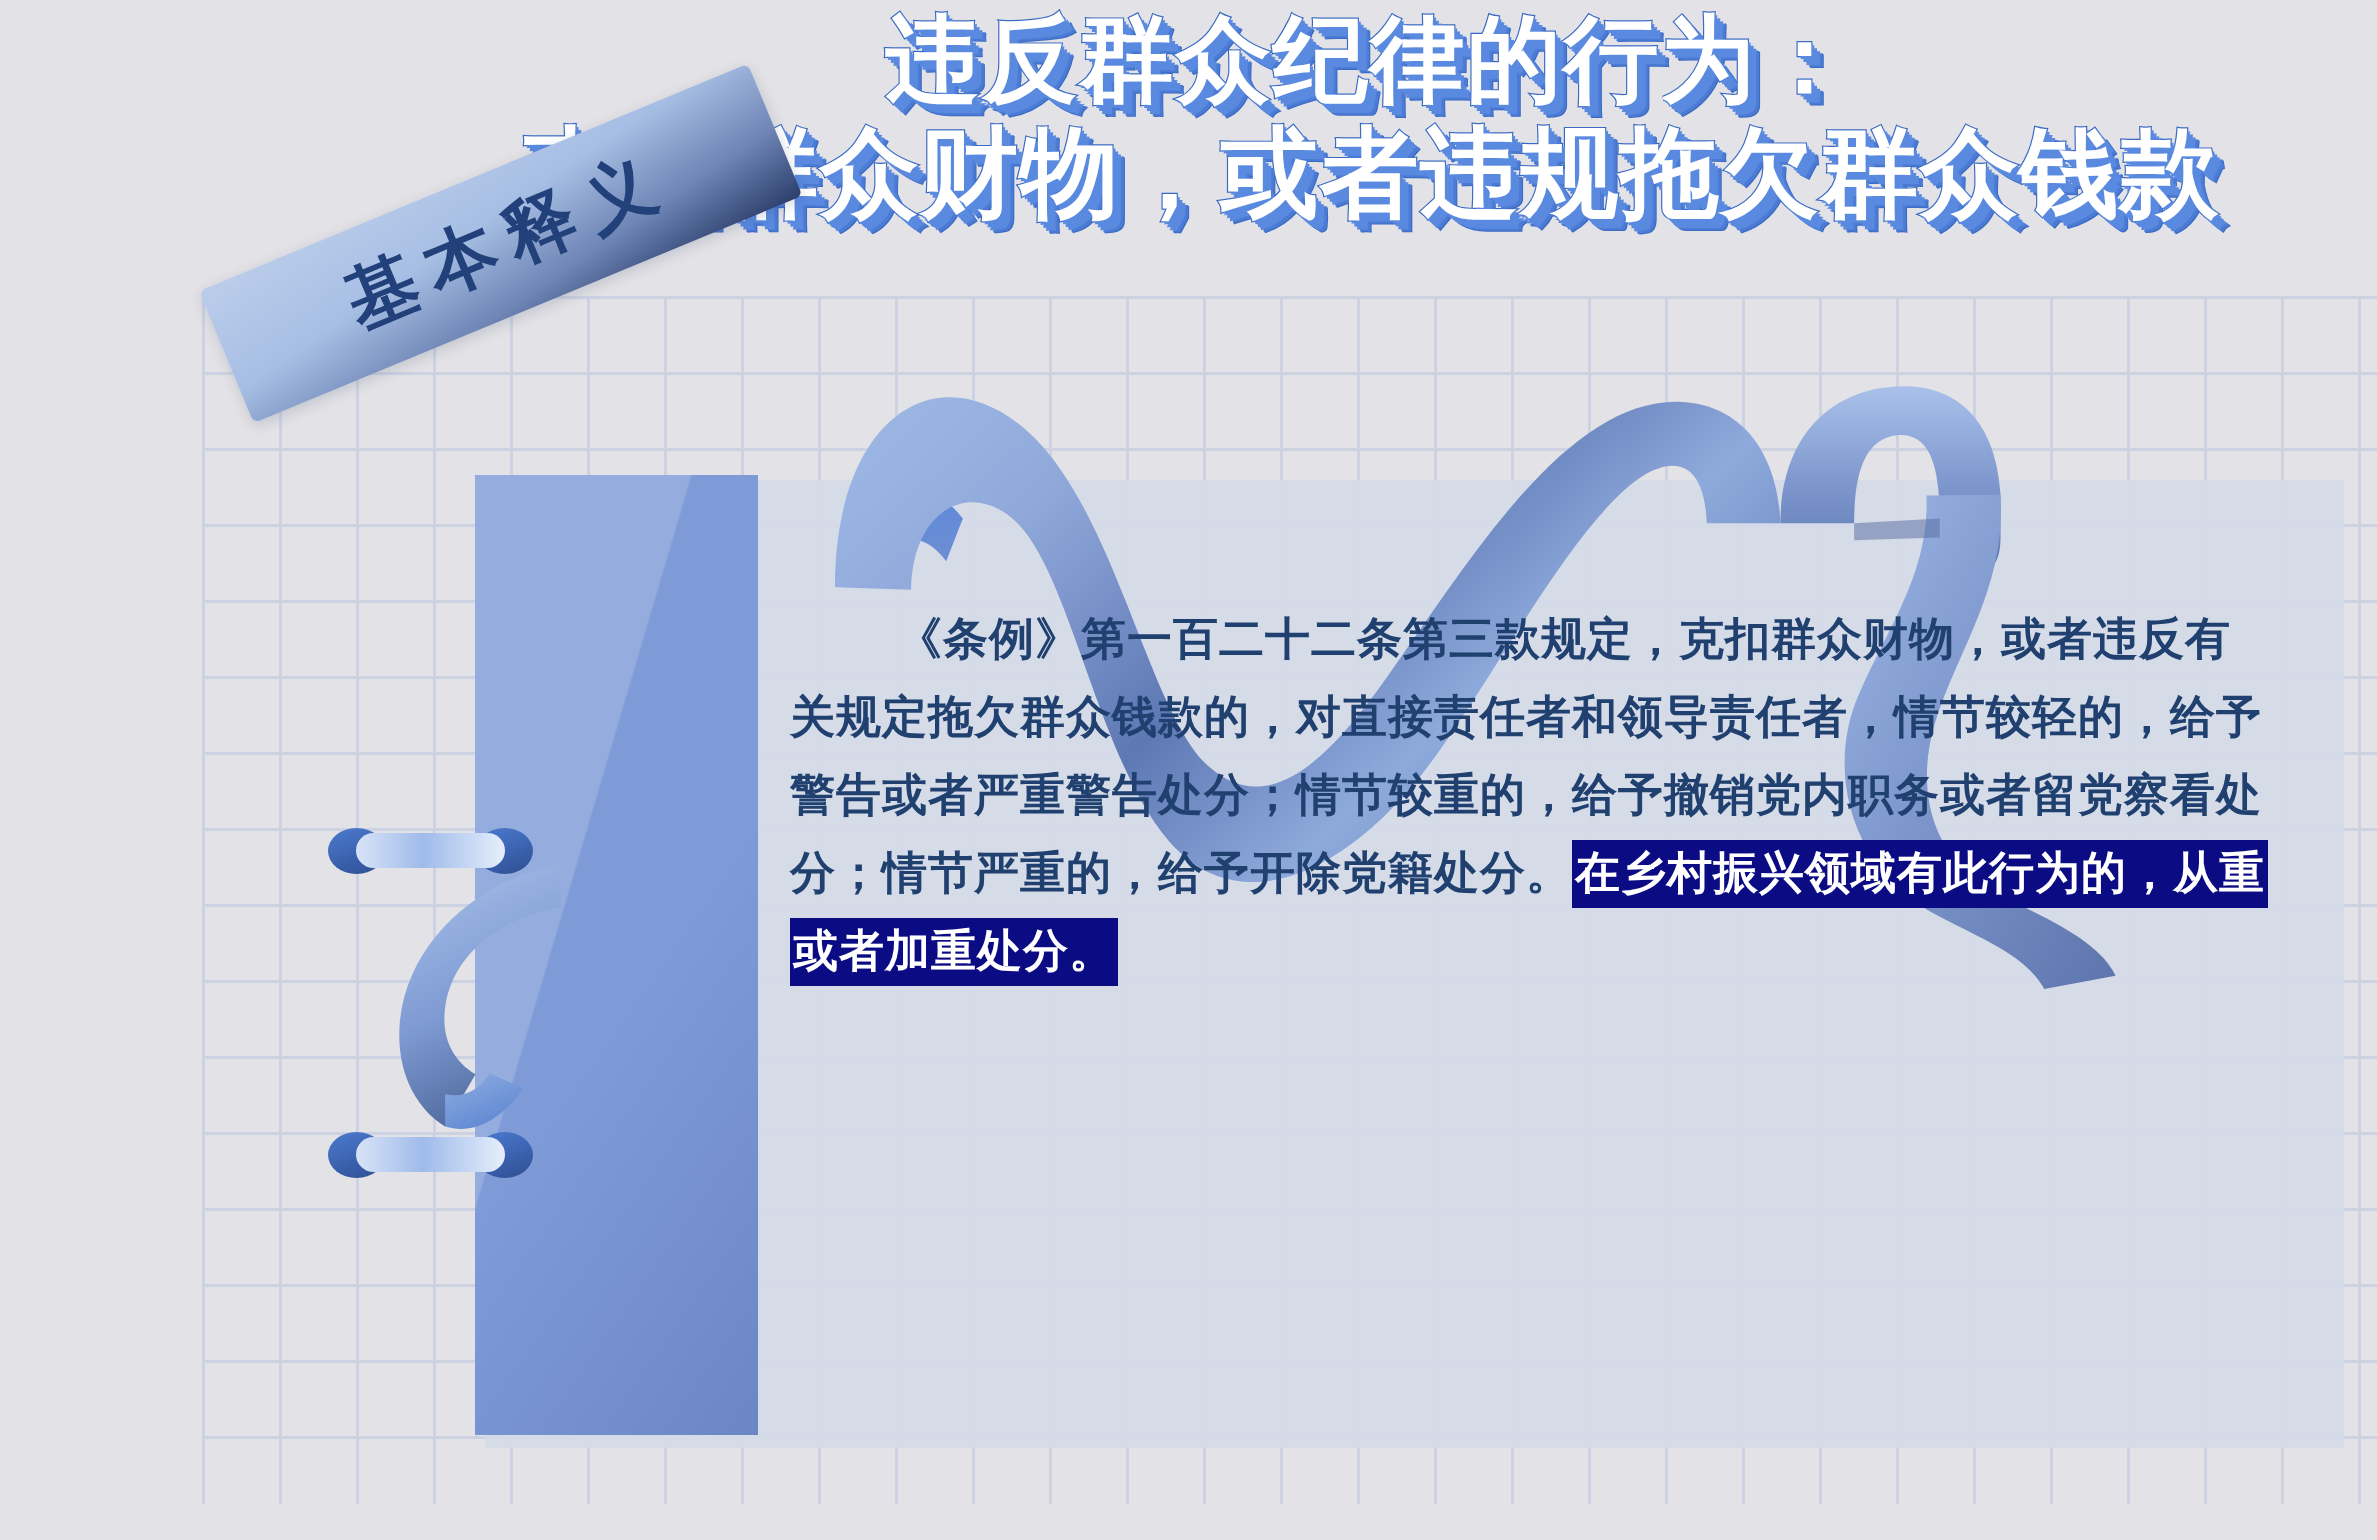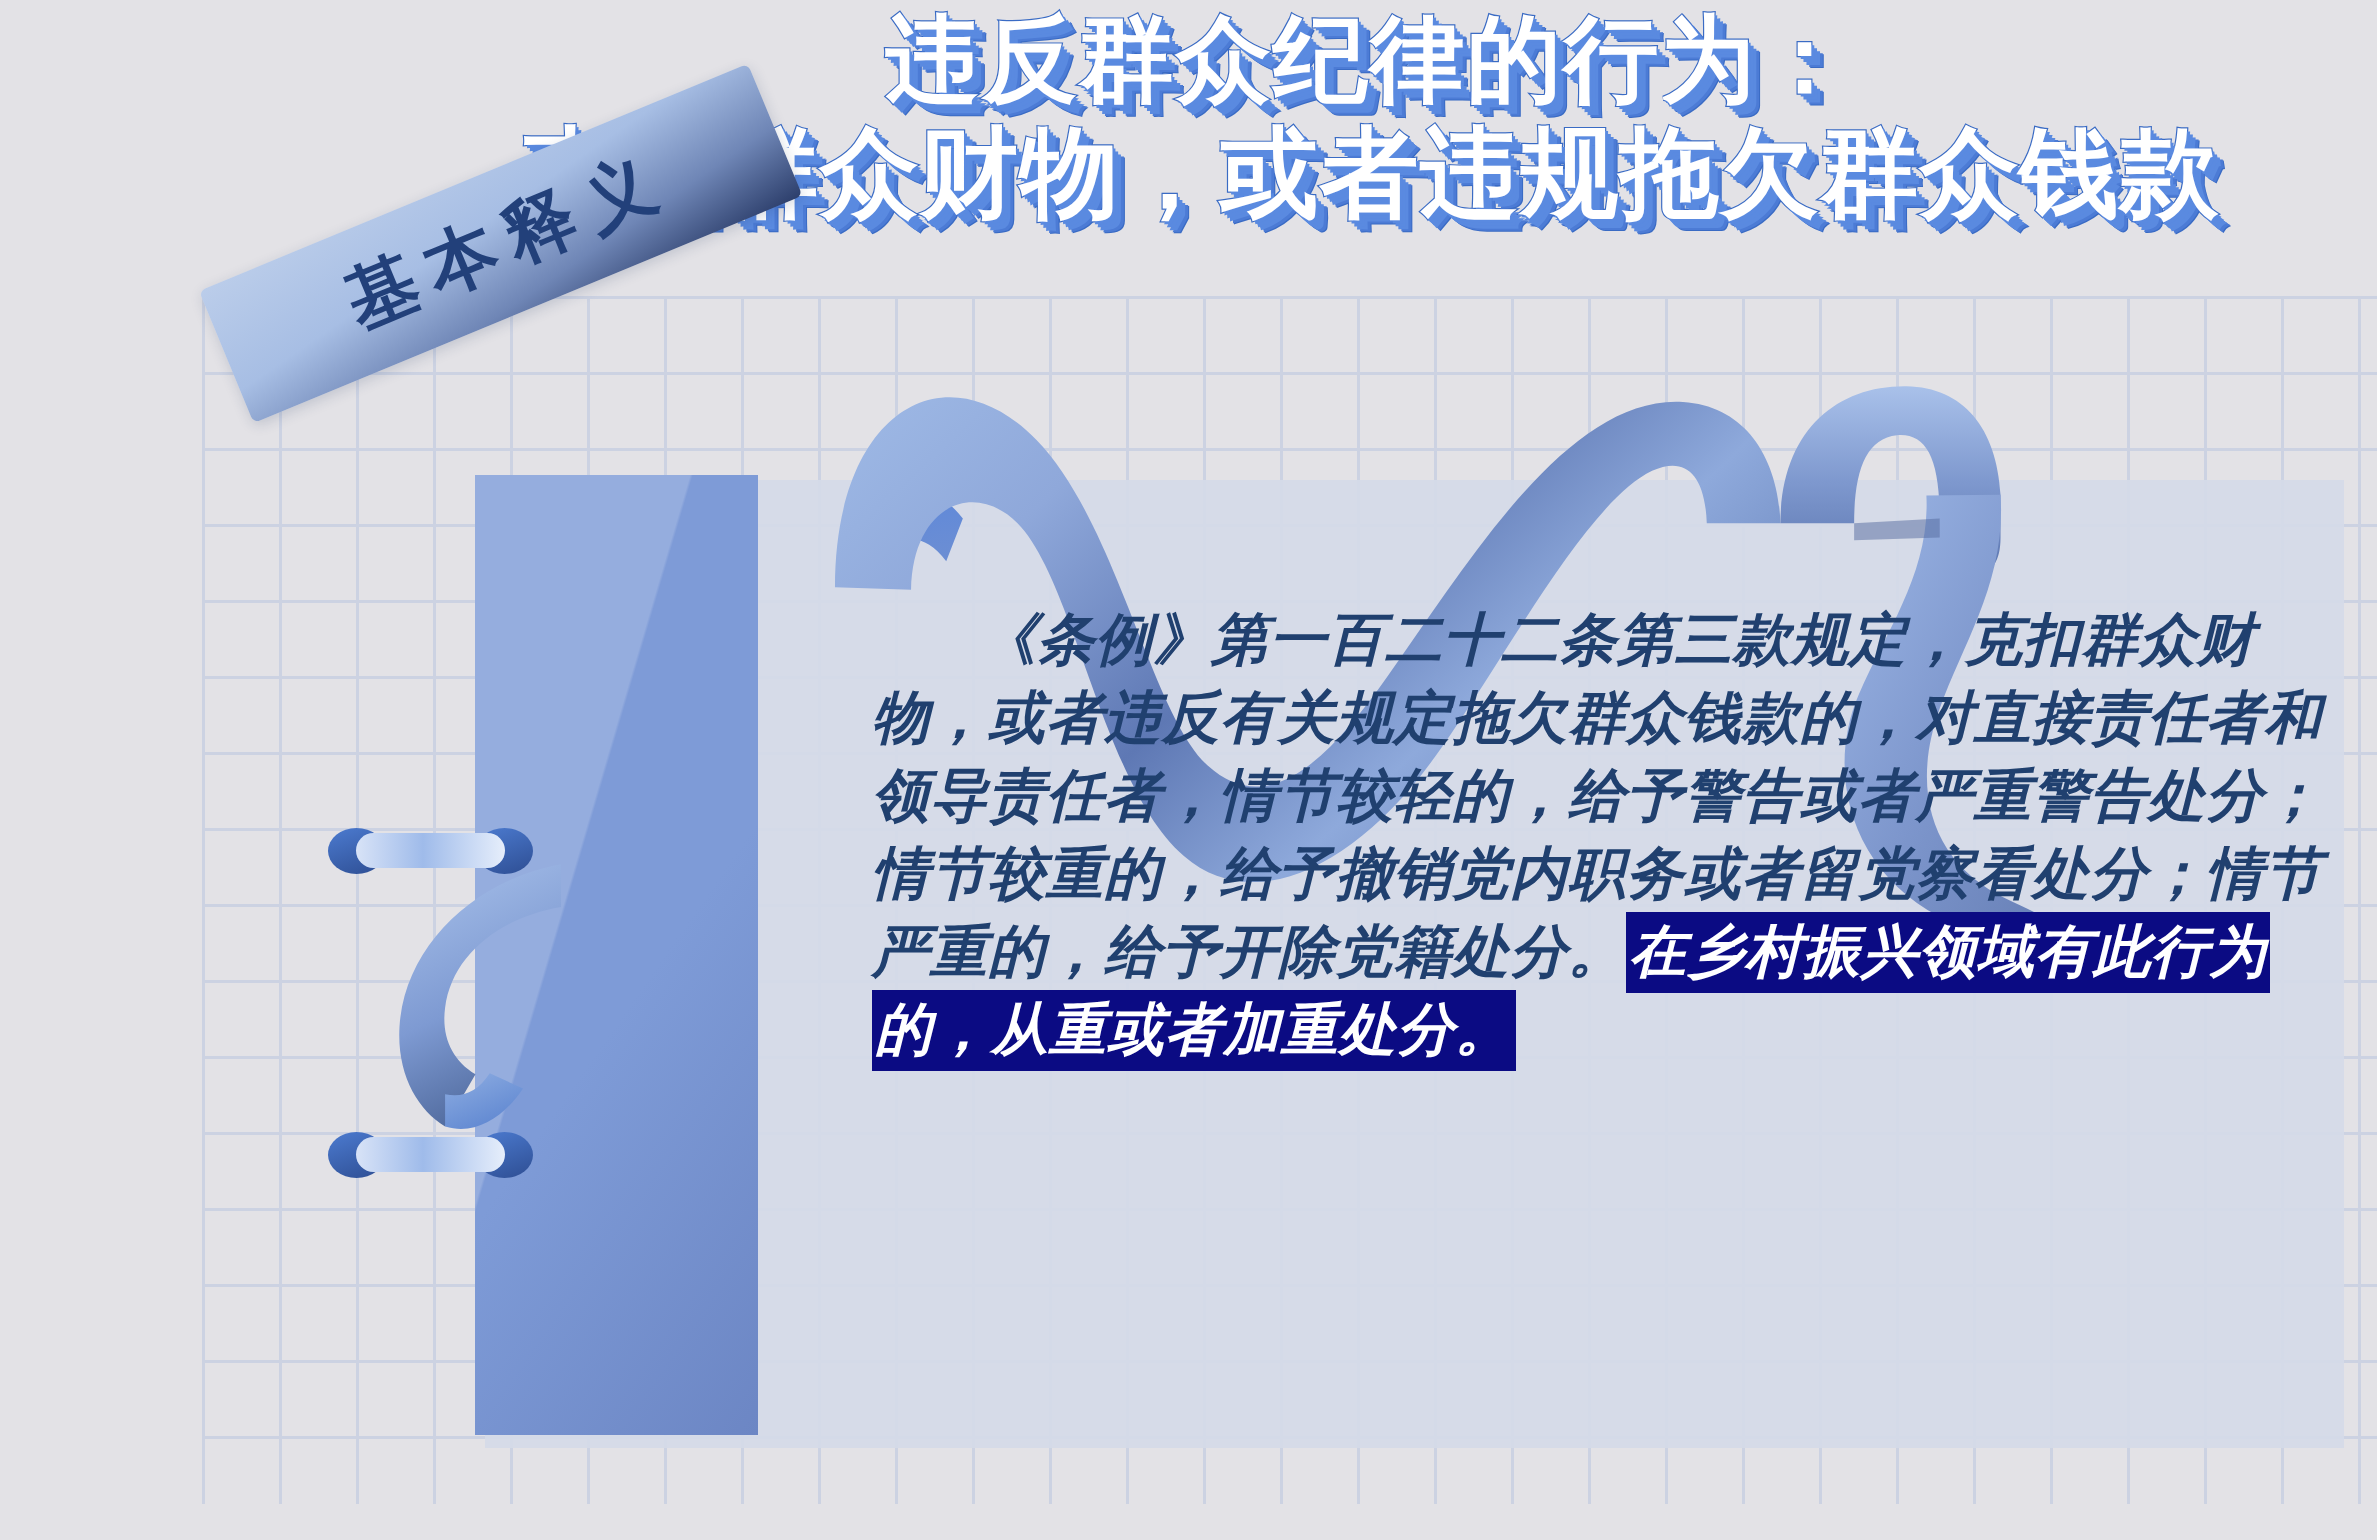--- a/index.html
+++ b/index.html
@@ -103,28 +103,27 @@
        8.6px 8.6px 0 #5A8AE0,
        11.4px 11.4px 0 #4C7BD5,
        12.4px 12.4px 0 #3A6BC4;
   }
   .hl-1{font-size:95px;letter-spacing:1.9px;}
   .hl-2{font-size:99px;letter-spacing:1px;}
 
   
   .body-copy{
     position:absolute;
-    left:872px;top:600px;width:1479px;
+    left:790px;top:600px;width:1479px;
     color:#20406F;
     font-family:"Liberation Sans","DejaVu Sans",sans-serif;
     font-weight:bold;
-    font-size:57px;
+    font-size:45px;
     line-height:78px;
     letter-spacing:1px;
-    font-style:italic;
   }
   .body-copy .indent{display:inline-block;width:107px;}
   .hl-mark{
     background:#0B0B83;
     color:#FFFFFF;
     padding:6.7px 2.9px 9.5px 2.9px;
     box-decoration-break:clone;
     -webkit-box-decoration-break:clone;
   }
 

